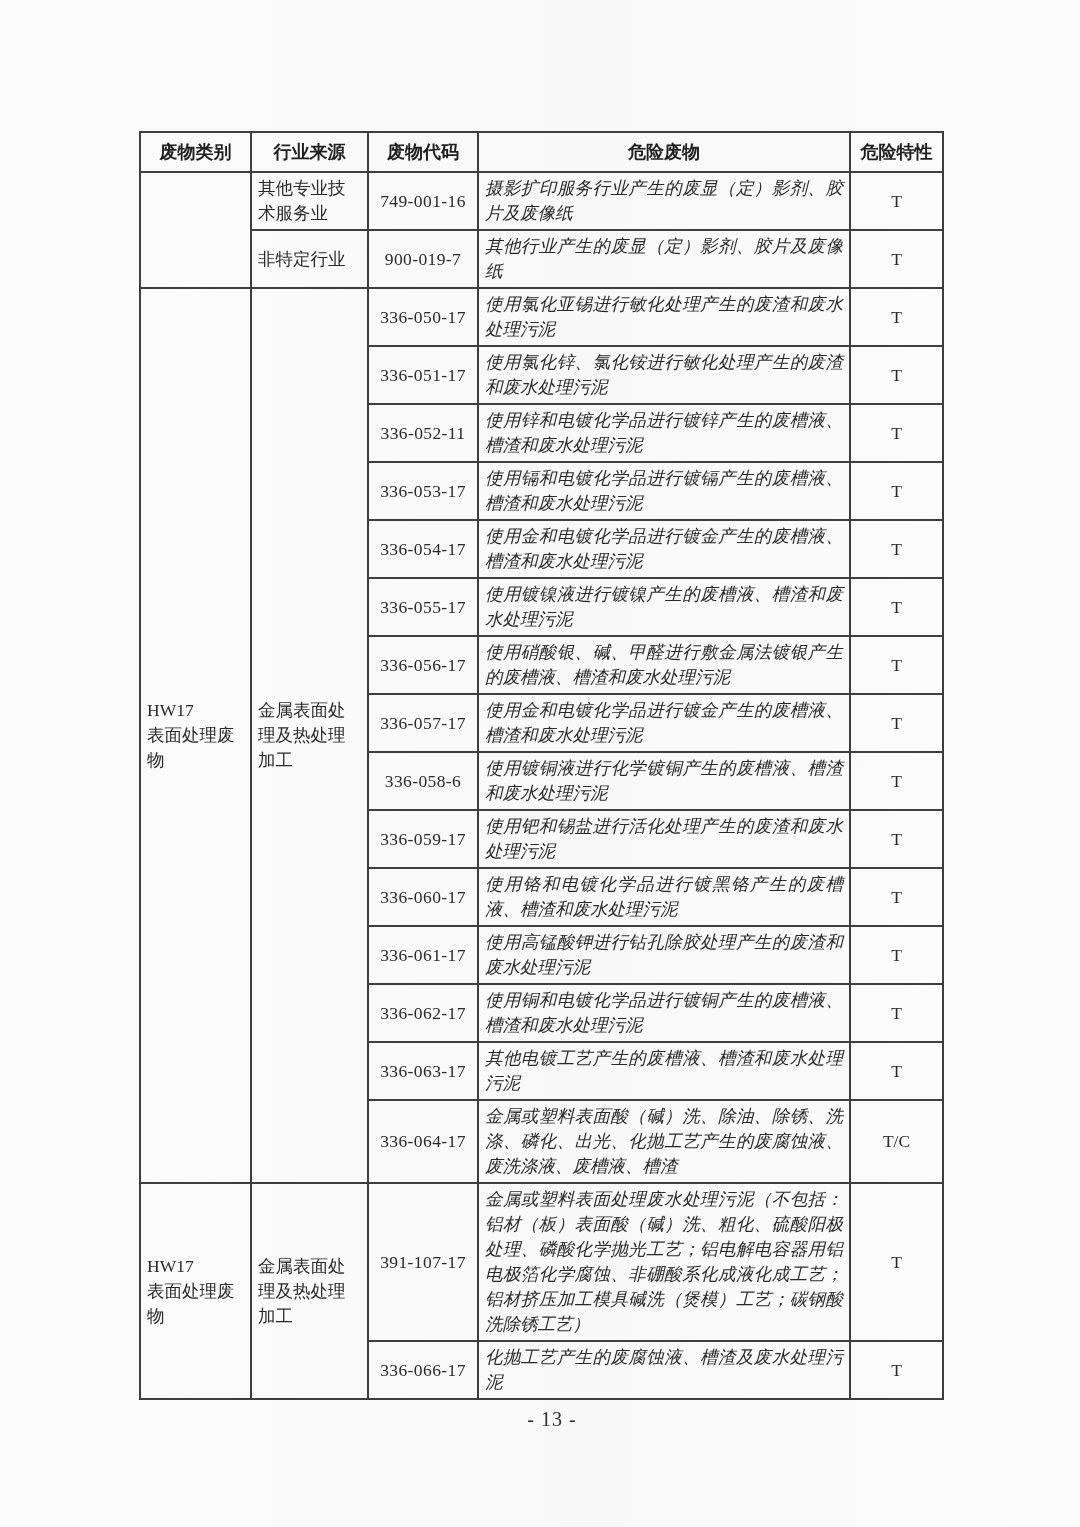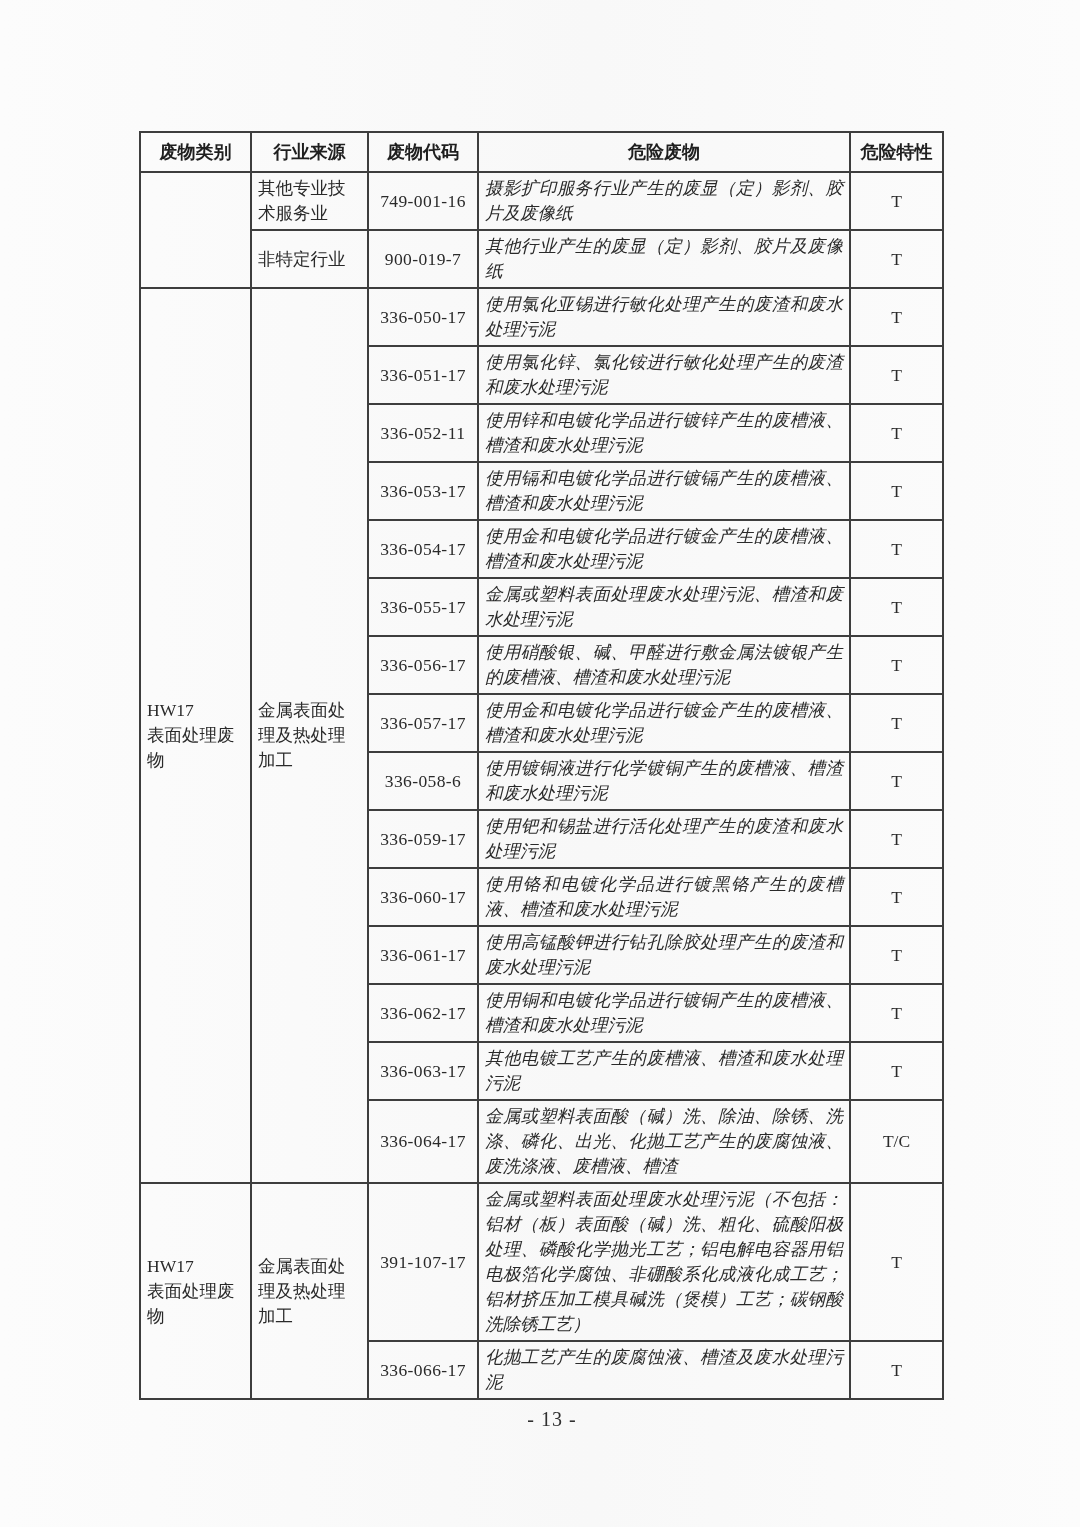--- a/index.html
+++ b/index.html
@@ -134,21 +134,21 @@
           <td class="desc">使用镉和电镀化学品进行镀镉产生的废槽液、槽渣和废水处理污泥</td>
           <td class="haz">T</td>
         </tr>
         <tr>
           <td class="code">336-054-17</td>
           <td class="desc">使用金和电镀化学品进行镀金产生的废槽液、槽渣和废水处理污泥</td>
           <td class="haz">T</td>
         </tr>
         <tr>
           <td class="code">336-055-17</td>
-          <td class="desc">金属或塑料表面处理废水处理污泥、槽渣和废水处理污泥</td>
+          <td class="desc">使用镀镍液进行镀镍产生的废槽液、槽渣和废水处理污泥</td>
           <td class="haz">T</td>
         </tr>
         <tr>
           <td class="code">336-056-17</td>
           <td class="desc">使用硝酸银、碱、甲醛进行敷金属法镀银产生的废槽液、槽渣和废水处理污泥</td>
           <td class="haz">T</td>
         </tr>
         <tr>
           <td class="code">336-057-17</td>
           <td class="desc">使用金和电镀化学品进行镀金产生的废槽液、槽渣和废水处理污泥</td>

